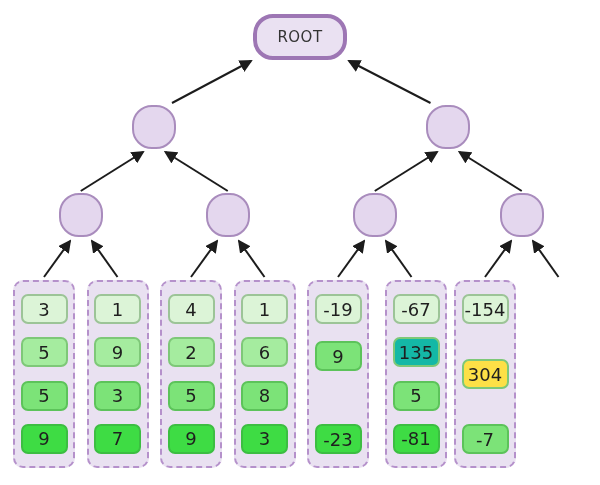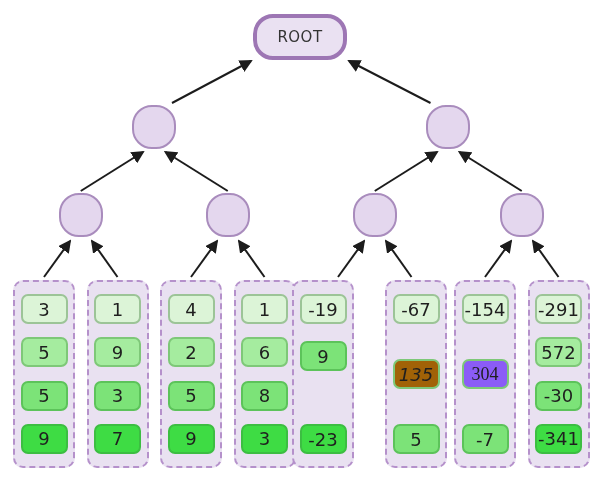--- a/index.html
+++ b/index.html
@@ -131,35 +131,30 @@
     <div class="cell" style="background: rgb(165, 236, 159); border-color: rgb(126, 200, 120);">2</div>
     <div class="cell" style="background: rgb(124, 227, 120); border-color: rgb(92, 195, 90);">5</div>
     <div class="cell" style="background: rgb(62, 220, 68); border-color: rgb(60, 190, 66);">9</div>
   </div>
   <div class="leafcol" style="left:233.5px;">
     <div class="cell" style="background: rgb(220, 244, 215); border-color: rgb(156, 196, 151);">1</div>
     <div class="cell" style="background: rgb(165, 236, 159); border-color: rgb(126, 200, 120);">6</div>
     <div class="cell" style="background: rgb(124, 227, 120); border-color: rgb(92, 195, 90);">8</div>
     <div class="cell" style="background: rgb(62, 220, 68); border-color: rgb(60, 190, 66);">3</div>
   </div>
-  <div class="leafcol" style="left:292px;">
+  <div class="leafcol" style="left:307px;">
     <div class="cell" style="background: rgb(220, 244, 215); border-color: rgb(156, 196, 151);">-19</div>
     <div class="cell" style="background: rgb(124, 227, 120); border-color: rgb(92, 195, 90);">9</div>
     <div class="cell" style="background: rgb(62, 220, 68); border-color: rgb(60, 190, 66); margin-top: 36px;">-23</div>
   </div>
   <div class="leafcol" style="left:385px;">
     <div class="cell" style="background: rgb(220, 244, 215); border-color: rgb(156, 196, 151);">-67</div>
-    <div class="cell" style="background: #a16207; border-color: rgb(126, 200, 120); font-style: italic;">135</div>
+    <div class="cell" style="background: #14b8a6; border-color: rgb(126, 200, 120);">135</div>
     <div class="cell" style="background: rgb(124, 227, 120); border-color: rgb(92, 195, 90);">5</div>
+    <div class="cell" style="background: rgb(62, 220, 68); border-color: rgb(60, 190, 66);">-81</div>
   </div>
   <div class="leafcol" style="left:454px;">
     <div class="cell" style="background: rgb(220, 244, 215); border-color: rgb(156, 196, 151);">-154</div>
-    <div class="cell" style="background: #8b5cf6; border-color: rgb(126, 200, 120); font-family: Liberation Serif, serif;">304</div>
+    <div class="cell" style="background: #fde047; border-color: rgb(126, 200, 120);">304</div>
     <div class="cell" style="background: rgb(124, 227, 120); border-color: rgb(92, 195, 90);">-7</div>
-  </div>
-  <div class="leafcol" style="left:527.5px;">
-    <div class="cell" style="background: rgb(220, 244, 215); border-color: rgb(156, 196, 151);">-291</div>
-    <div class="cell" style="background: rgb(165, 236, 159); border-color: rgb(126, 200, 120);">572</div>
-    <div class="cell" style="background: rgb(124, 227, 120); border-color: rgb(92, 195, 90);">-30</div>
-    <div class="cell" style="background: rgb(62, 220, 68); border-color: rgb(60, 190, 66);">-341</div>
   </div>
 
 </div>
 
 </body></html>

